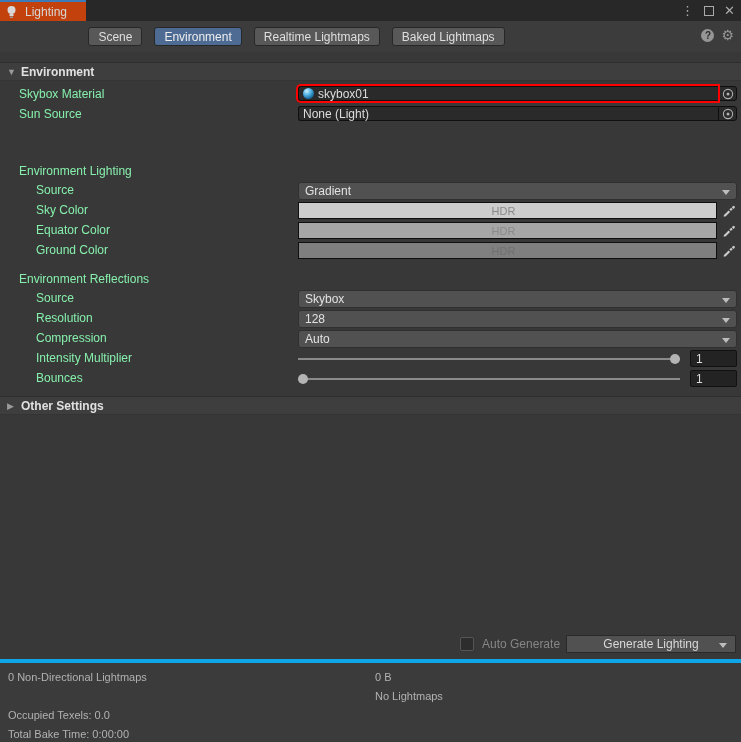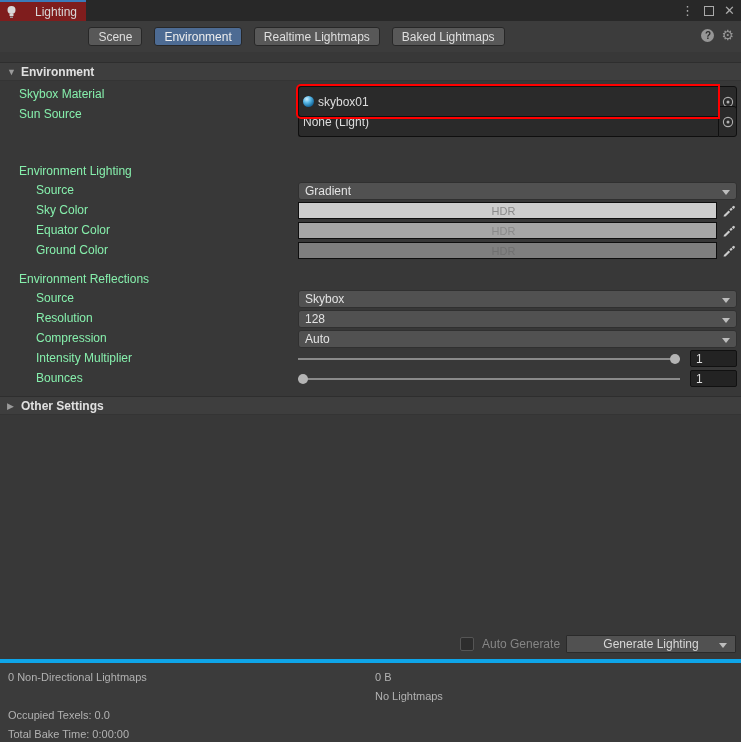--- a/index.html
+++ b/index.html
@@ -6,22 +6,22 @@
   html,body { width:741px; height:742px; }
   body {
     font-family: "Liberation Sans", "DejaVu Sans", sans-serif;
     font-size:12px; color:#c8c8c8; background:#383838; overflow:hidden;
     -webkit-font-smoothing:antialiased;
   }
   #window { position:relative; width:741px; height:742px; background:#383838; }
 
   
   .titlebar { position:absolute; left:0; top:0; width:741px; height:21px; background:#282828; }
-  .doc-tab { position:absolute; left:0; top:0; width:86px; height:21px; background:#7f1d1d;
-             border-top:2px solid #3c7ab8; display:flex; align-items:center; padding-left:6px; gap:18px; }
+  .doc-tab { position:absolute; left:0; top:0; width:86px; height:21px; background:#c2410c;
+             border-top:2px solid #3c7ab8; display:flex; align-items:center; padding-left:6px; gap:8px; }
   .doc-tab .t-label { color:#d8d8d8; font-size:12px; }
   .win-controls { position:absolute; right:6px; top:0; height:21px; display:flex; align-items:center; gap:10px; }
   .win-controls .glyph { color:#aaaaaa; font-size:13px; line-height:21px; cursor:default; }
   .maxbox { width:10px; height:10px; border:1px solid #aaaaaa; }
 
   
   .toolbar { position:absolute; left:0; top:21px; width:741px; height:31px; background:#3c3c3c; }
   .tabs { position:absolute; left:0; top:6px; width:593px; display:flex; justify-content:center; gap:12px; }
   .tab { height:19px; padding:0 9px; display:flex; align-items:center; background:#585858;
          border:1px solid #272727; border-radius:3px; color:#dfdfdf; font-size:12px; }
@@ -38,21 +38,21 @@
   .fold { width:10px; margin-left:7px; color:#9a9a9a; font-size:9px; }
   .sec-title { font-weight:bold; color:#e0e0e0; margin-left:4px; }
 
   
   .row { position:absolute; left:0; width:741px; height:20px; }
   .lbl { position:absolute; top:2px; color:#86efac; font-size:12px; }
   .lbl.l1 { left:19px; }
   .lbl.l2 { left:36px; }
 
   
-  .objfield { position:absolute; left:298px; top:1px; width:439px; height:31px; display:flex;
+  .objfield { position:absolute; left:298px; top:1px; width:439px; height:15px; display:flex;
               border-radius:3px; }
   .obj-main { flex:1; background:#2a2a2a; border:1px solid #0f0f0f; border-right:none;
               border-radius:3px 0 0 3px; display:flex; align-items:center; gap:4px;
               padding-left:4px; color:#dddddd; position:relative; }
   .obj-main.highlight { box-shadow:0 0 0 2px #ff0000; z-index:2; }
   .obj-picker { width:19px; background:#2a2a2a; border:1px solid #0f0f0f;
                 border-radius:0 3px 3px 0; display:flex; align-items:center; justify-content:center; }
   .mat-sphere { width:11px; height:11px; border-radius:50%;
                 background:radial-gradient(circle at 35% 28%, #cdeeff 0%, #57b7e6 35%, #1b6fa3 70%, #0a2a44 100%); }
 

